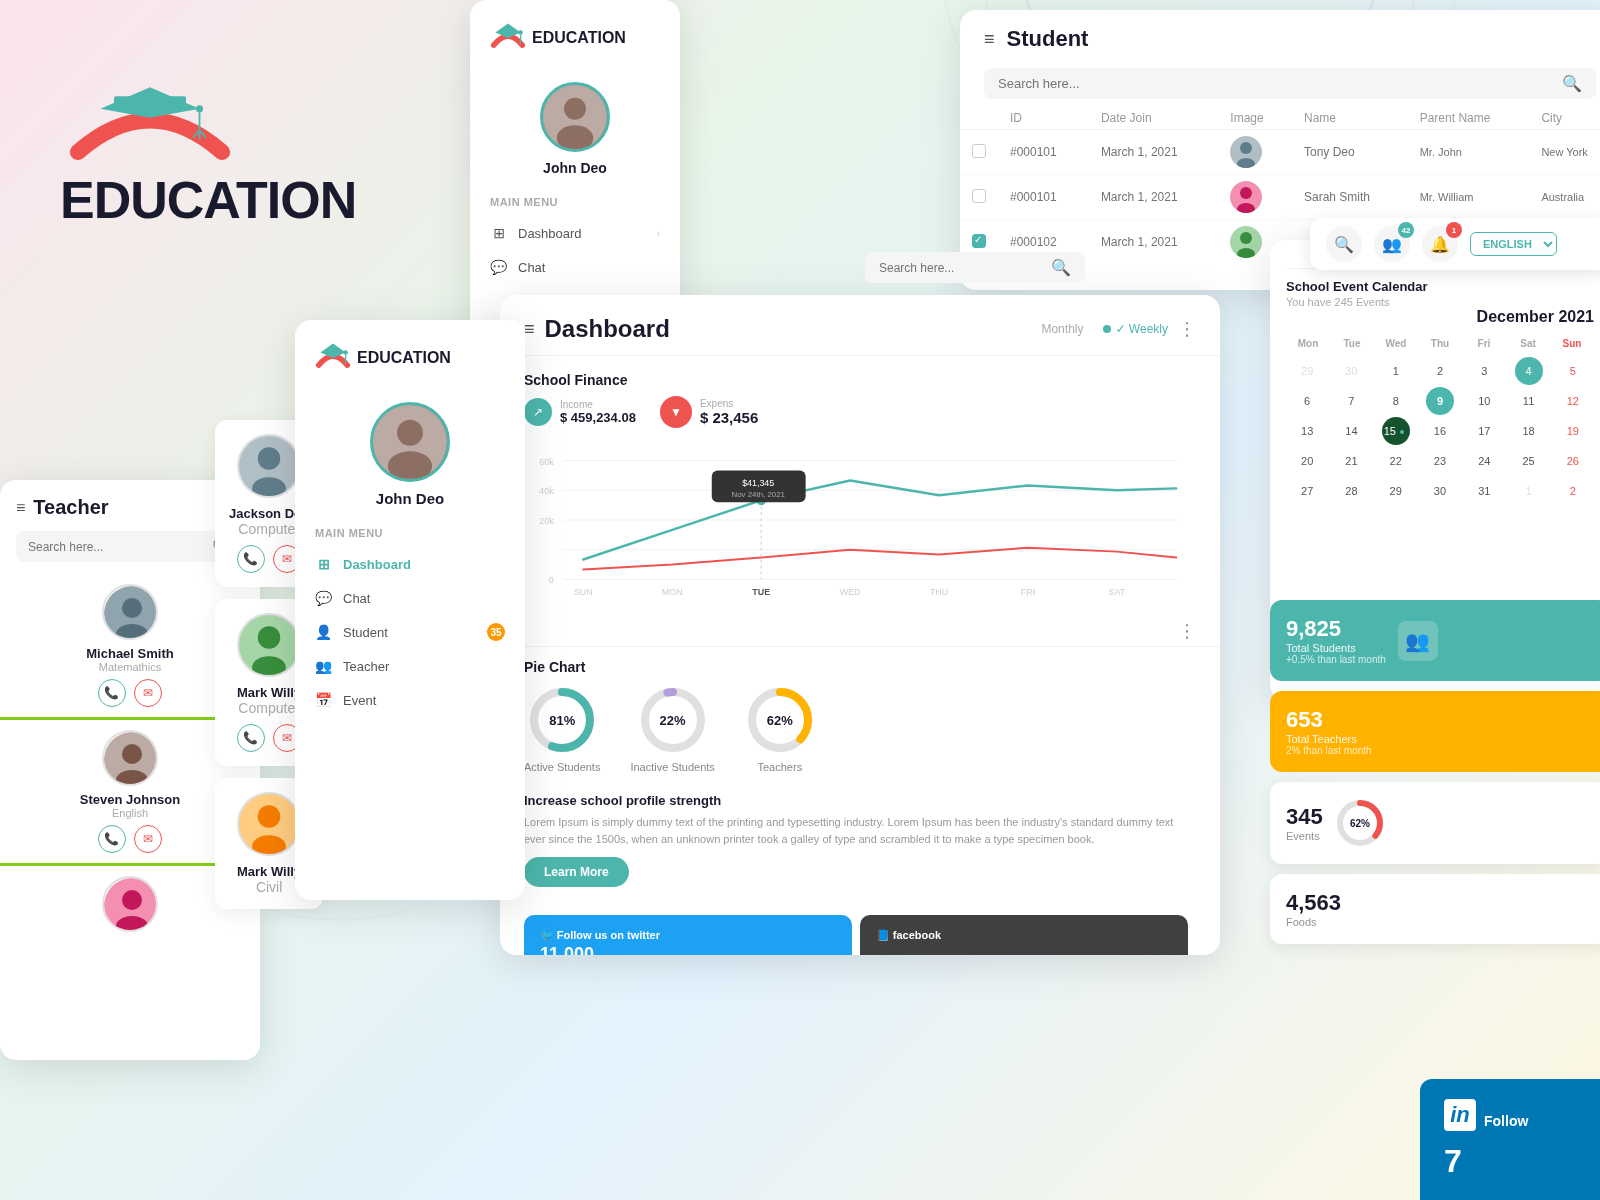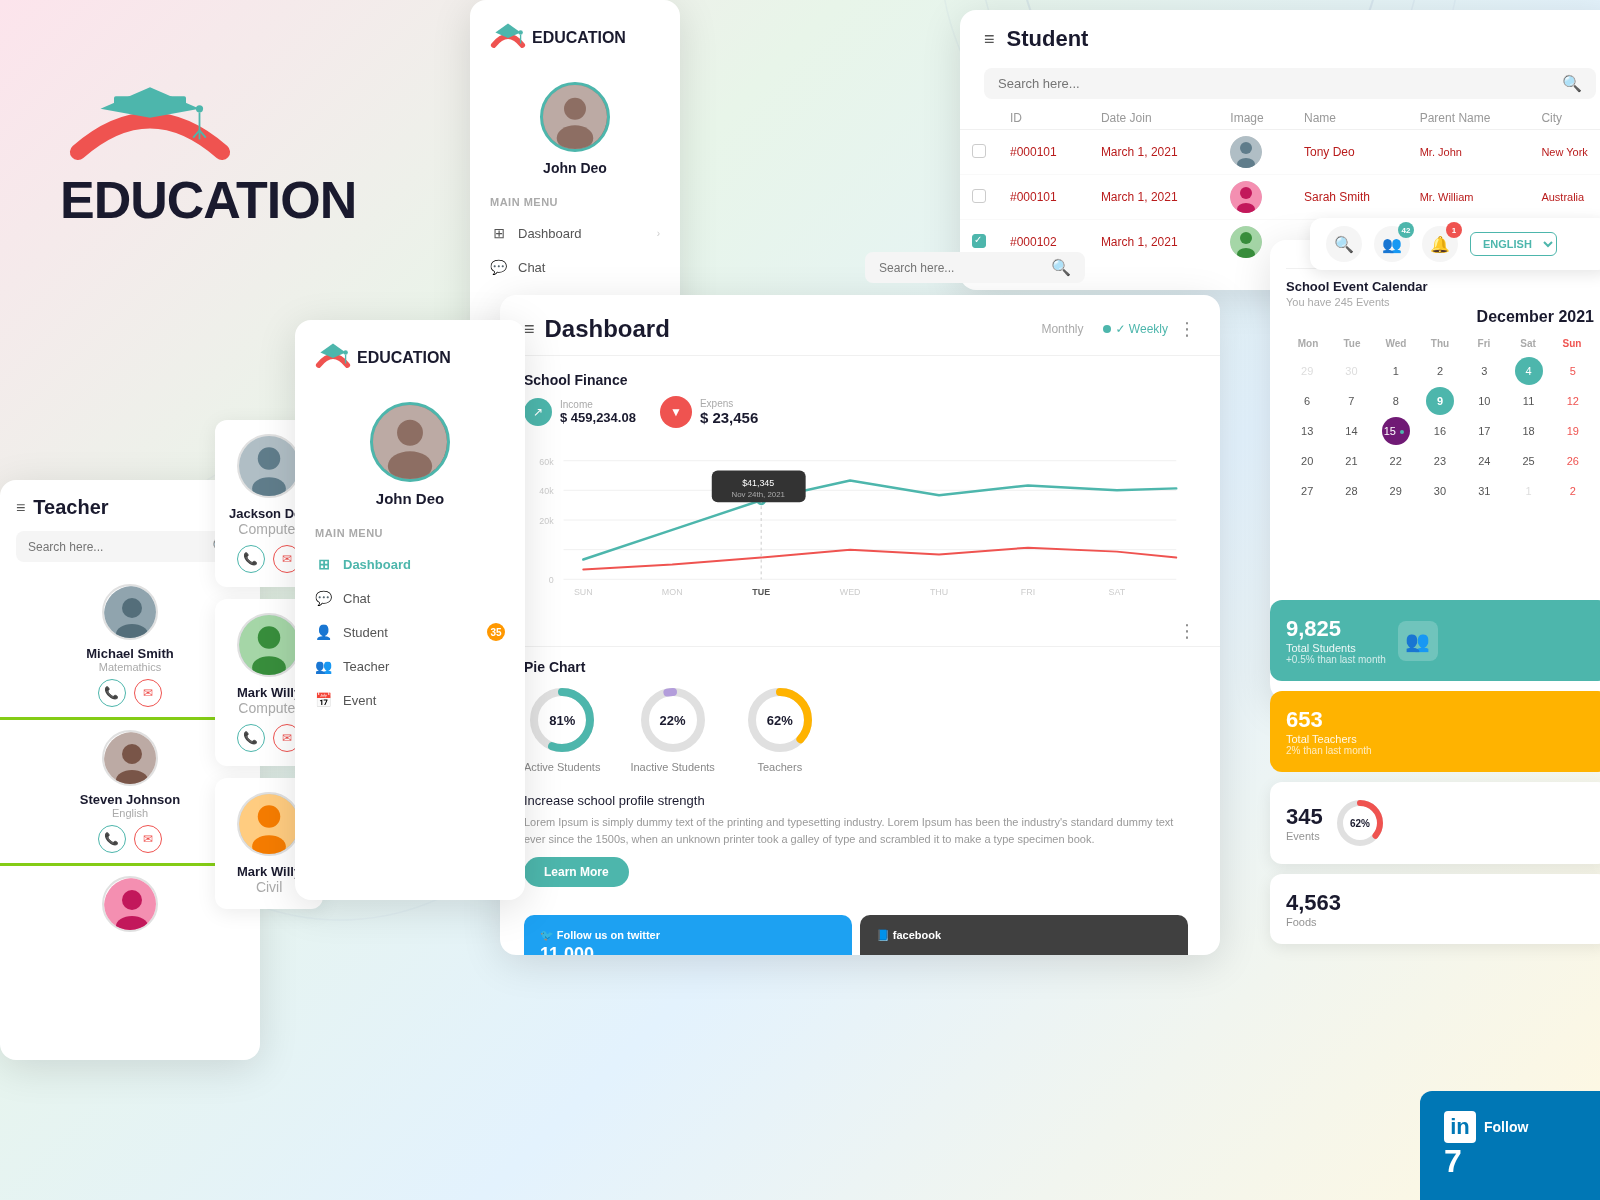--- a/index.html
+++ b/index.html
@@ -103,21 +103,21 @@
     .student-table th {
       color: #999;
       font-weight: 500;
       padding: 4px 12px;
       text-align: left;
       border-bottom: 1px solid #f0f0f0;
     }
     .student-table td {
       padding: 6px 12px;
       vertical-align: middle;
-      color: #b91c1c;
+      color: #737373;
     }
     .student-table tr:not(:last-child) td {
       border-bottom: 1px solid #f9f9f9;
     }
     .student-avatar {
       width: 32px;
       height: 32px;
       border-radius: 50%;
       background: #ddd;
       overflow: hidden;
@@ -542,21 +542,21 @@
       font-weight: 700;
       color: #1a1a2e;
     }
 
     
     .info-section {
       padding: 8px 24px 12px;
     }
     .info-title {
       font-size: 13px;
-      font-weight: 400;
+      font-weight: 700;
       color: #1a1a2e;
       margin-bottom: 6px;
     }
     .info-text {
       font-size: 11px;
       color: #999;
       line-height: 1.5;
     }
     .learn-more-btn {
       background: #4db6ac;
@@ -819,29 +819,30 @@
       background: #0077b5;
       border-radius: 12px 0 0 0;
       padding: 20px 24px;
       color: white;
       z-index: 6;
       width: 200px;
     }
     .linkedin-in {
       font-size: 22px;
       font-weight: 800;
+      font-style: italic;
       background: white;
       color: #0077b5;
       width: 32px;
       height: 32px;
       display: flex;
       align-items: center;
       justify-content: center;
       border-radius: 4px;
-      margin-bottom: 0;
+      margin-bottom: 12px;
     }
     .linkedin-follow {
       font-size: 14px;
       font-weight: 600;
     }
     .linkedin-count {
       font-size: 32px;
       font-weight: 800;
     }
 
@@ -1342,21 +1343,21 @@
       <div class="calendar-day">6</div>
       <div class="calendar-day">7</div>
       <div class="calendar-day">8</div>
       <div class="calendar-day today">9</div>
       <div class="calendar-day">10</div>
       <div class="calendar-day">11</div>
       <div class="calendar-day sun-col">12</div>
 
       <div class="calendar-day">13</div>
       <div class="calendar-day">14</div>
-      <div class="calendar-day has-event" style="background:#701a75;color:white;">15</div>
+      <div class="calendar-day has-event" style="background:#14532d;color:white;">15</div>
       <div class="calendar-day">16</div>
       <div class="calendar-day">17</div>
       <div class="calendar-day">18</div>
       <div class="calendar-day sun-col">19</div>
 
       <div class="calendar-day">20</div>
       <div class="calendar-day">21</div>
       <div class="calendar-day">22</div>
       <div class="calendar-day">23</div>
       <div class="calendar-day">24</div>

